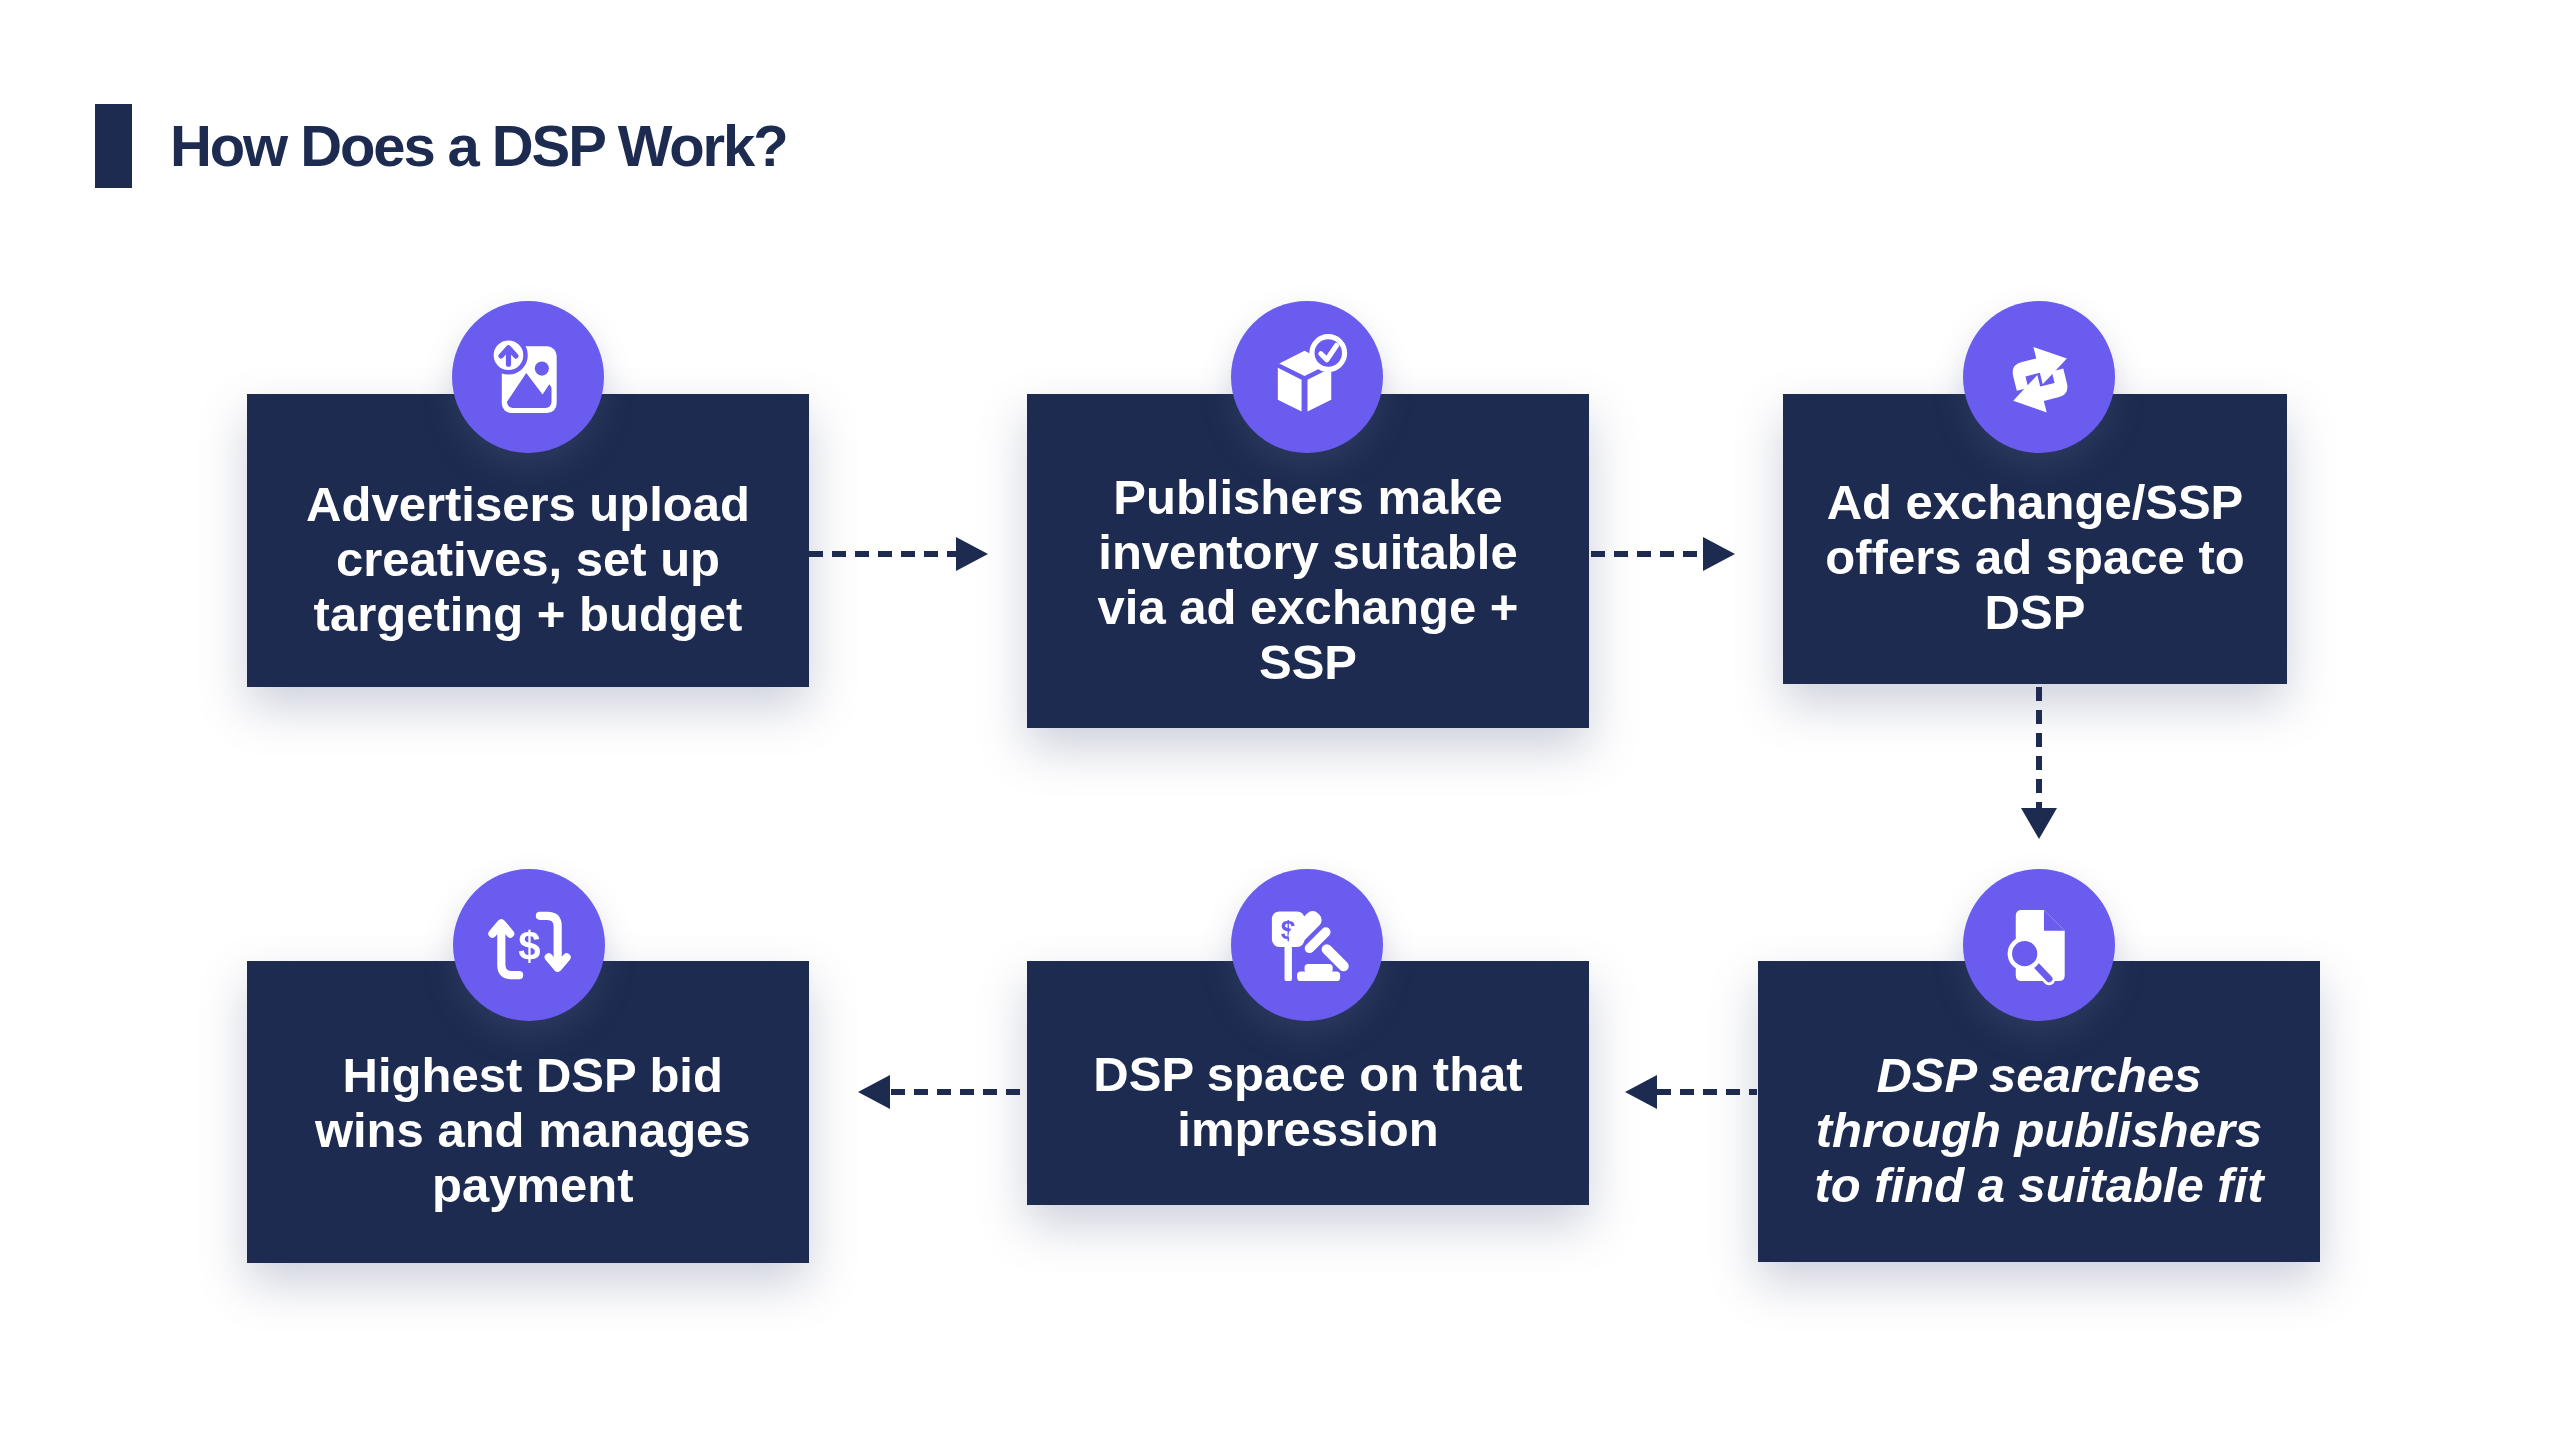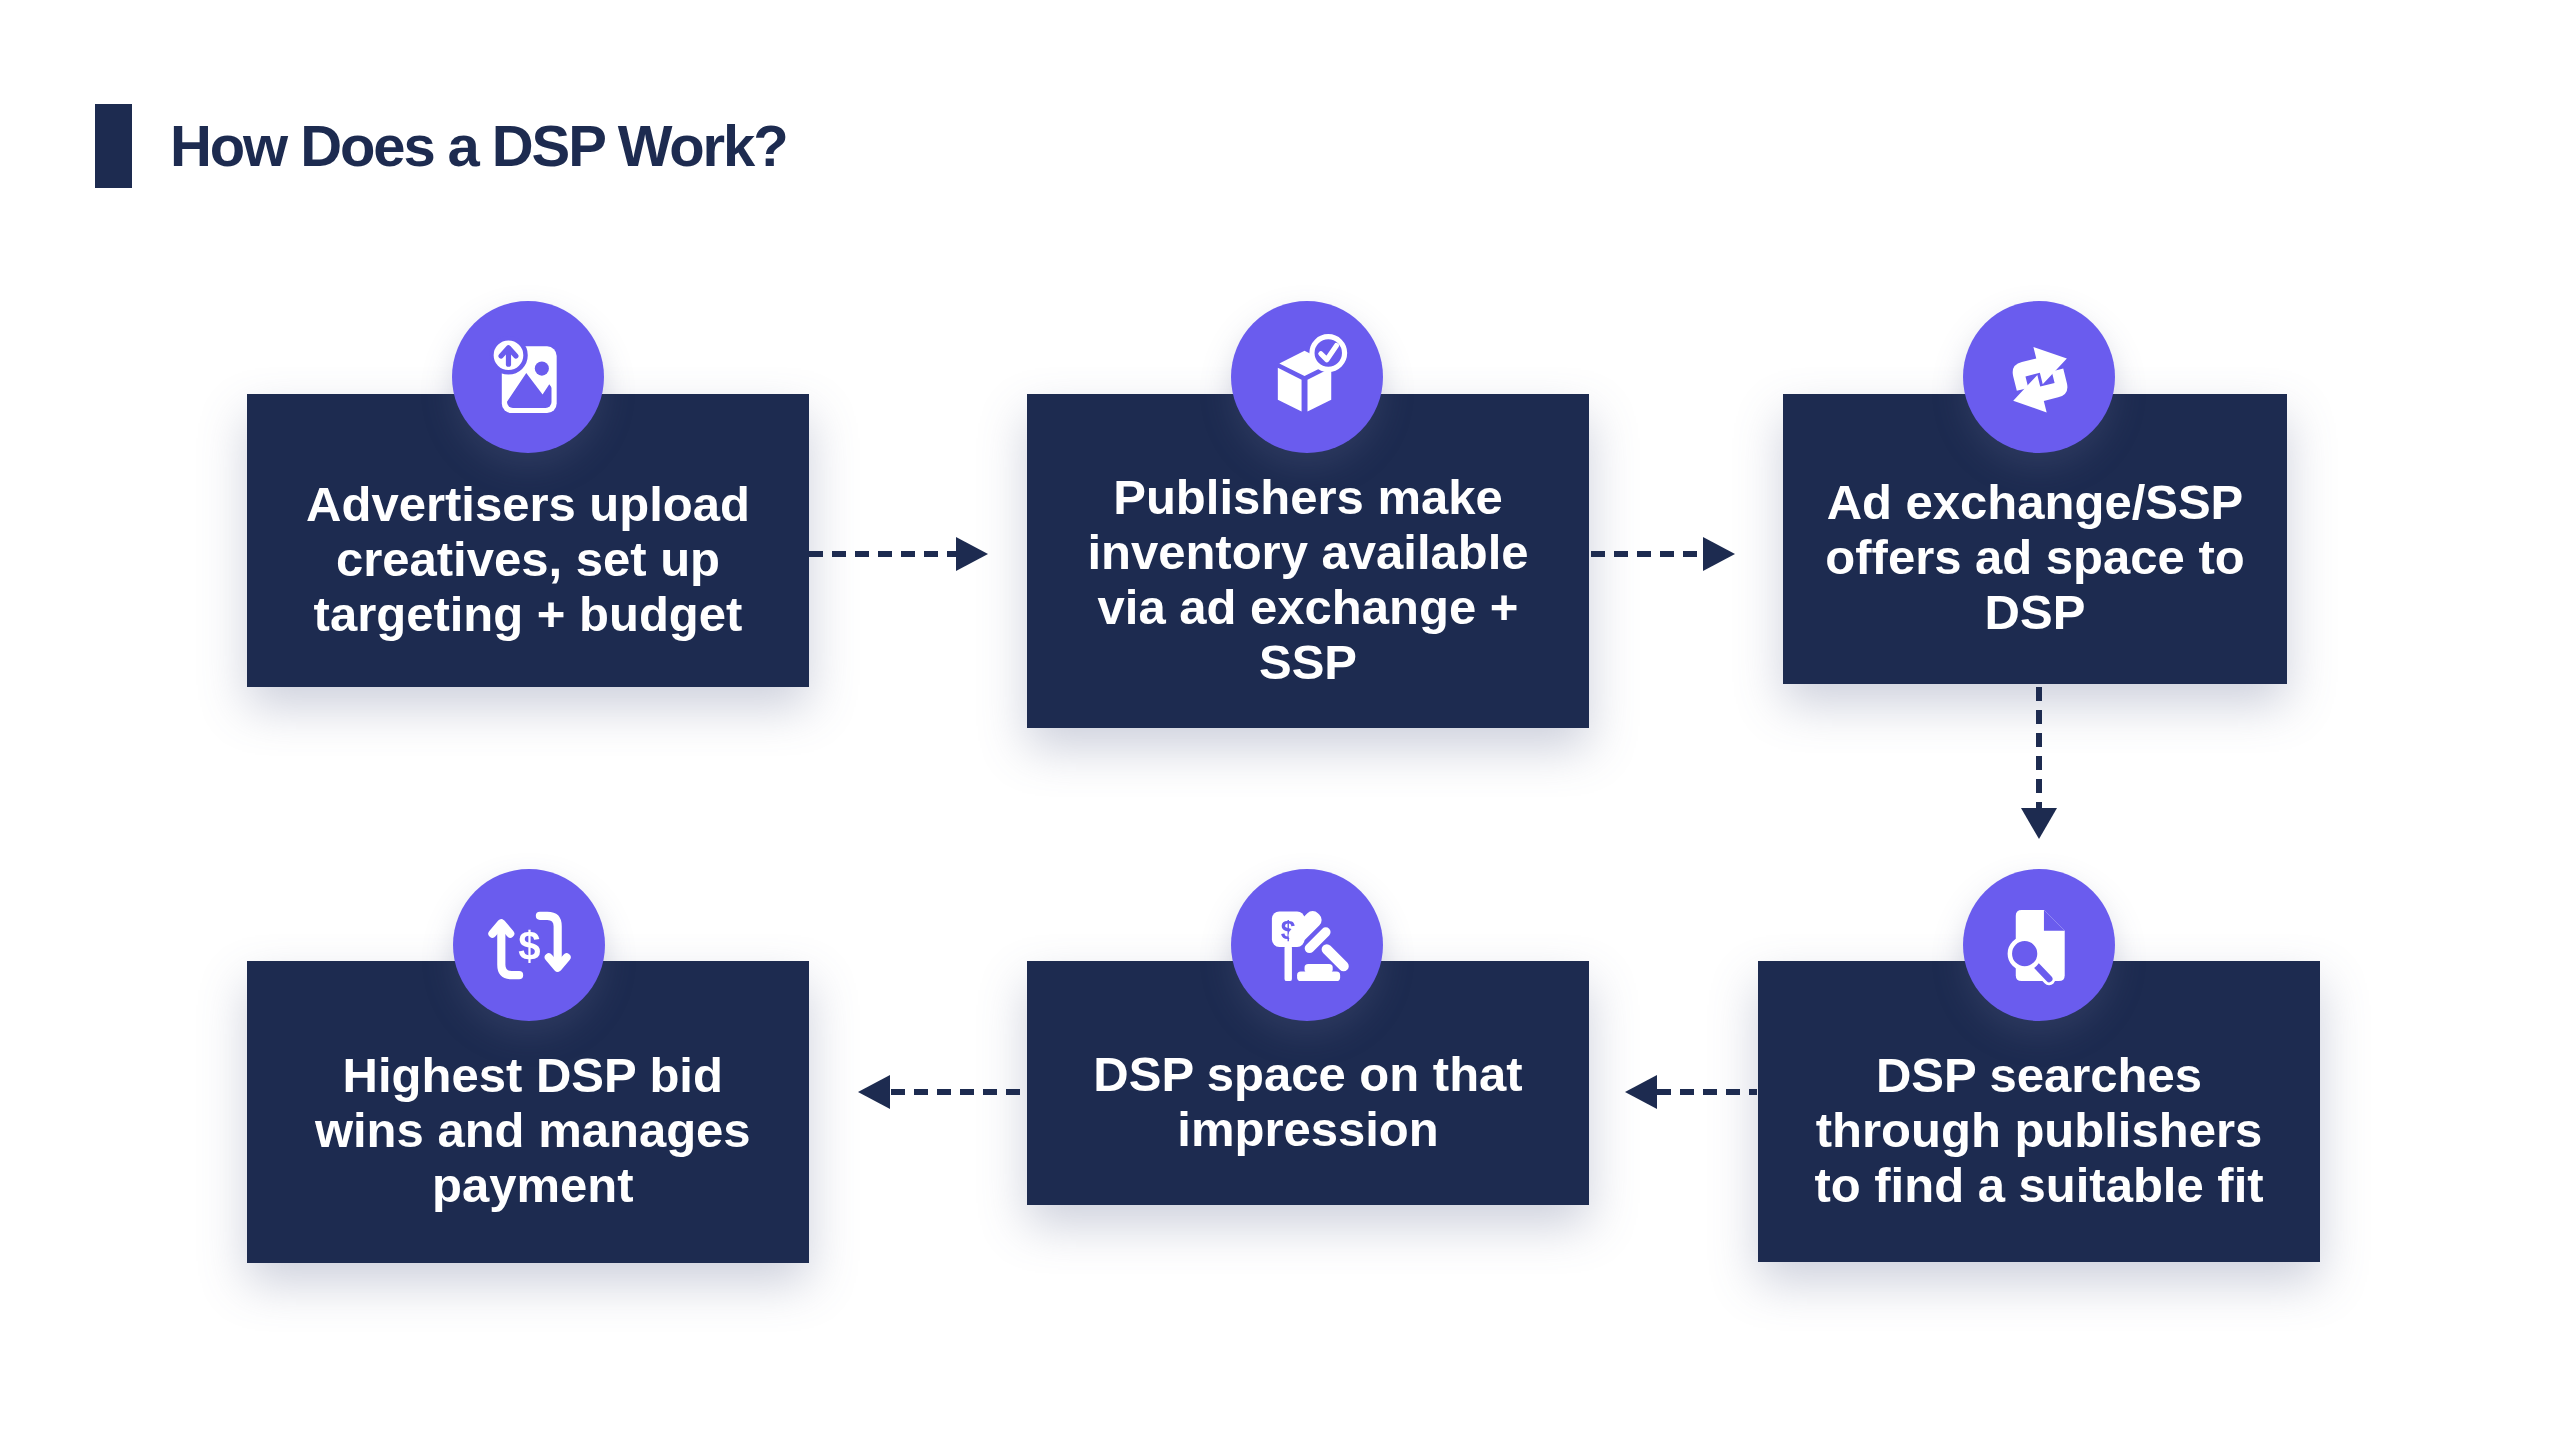--- a/index.html
+++ b/index.html
@@ -13,21 +13,21 @@
 
   
   .box{position:absolute;background:var(--navy);color:var(--text_light);display:flex;align-items:center;justify-content:center;
        text-align:center;font-weight:bold;font-size:49px;line-height:55px;white-space:pre-line;
        padding:58px 16.5px 20.6px;box-sizing:border-box;box-shadow:0 20.6px 45px rgba(90,100,140,.30);}
   .box-tl{left:247px;top:394px;width:562px;height:293px;}
   .box-tm{left:1027px;top:394px;width:562px;height:334px;}
   .box-tr{left:1758px;top:394px;width:504px;height:290px;margin-left:25px;}
   .box-bl{left:247px;top:961px;width:562px;height:302px;padding-left:26px;}
   .box-bm{left:1027px;top:961px;width:562px;height:244px;}
-  .box-br{left:1758px;top:961px;width:562px;height:301px;}
+  .box-br{left:1758px;top:961px;width:562px;height:301px;font-style:italic;}
 
   
   .badge{position:absolute;width:152px;height:152px;border-radius:50%;background:var(--purple);
          display:flex;align-items:center;justify-content:center;box-shadow:0 15px 31px rgba(90,100,140,.25);}
   .badge svg{width:89px;height:89px;overflow:visible;}
   .bd1{left:452px;top:301px;} .bd2{left:1231px;top:301px;} .bd3{left:1963px;top:301px;}
   .bd4{left:453px;top:869px;} .bd5{left:1231px;top:869px;} .bd6{left:1963px;top:869px;}
 
   
   .ic-w{fill:#fff;} .ic-p{fill:var(--purple);}
@@ -68,21 +68,21 @@
       <g clip-path="url(#clipDoc1)">
         <path class="ic-p" d="M18 112 L57 54 L79 83 L88 69 L104 91 L104 114 L18 114 Z"></path>
       </g>
       <circle cx="33" cy="30" r="23" class="ring-p" stroke-width="6" fill="#fff"></circle>
       <path class="st-p" stroke-width="7" d="M33 42 L33 22"></path>
       <path class="st-p" stroke-width="7" d="M23 31 L33 20 L43 31"></path>
     </svg>
   </div>
 
   <div class="box box-tm">Publishers make
-inventory available
+inventory suitable
 via ad exchange +
 SSP</div>
   <div class="badge bd2">
     <svg viewBox="0 0 120 120">
       <path class="ic-w" d="M56 24 L90 41 L56 58 L22 41 Z"></path>
       <path class="ic-w" d="M20 47 L52 63 L52 106 L20 90 Z"></path>
       <path class="ic-w" d="M92 47 L60 63 L60 106 L92 90 Z"></path>
       <circle cx="88" cy="27" r="22" class="ring-w" stroke-width="7"></circle>
       <path class="st-w" stroke-width="7" d="M78 28 L86 36 L99 17"></path>
     </svg>

